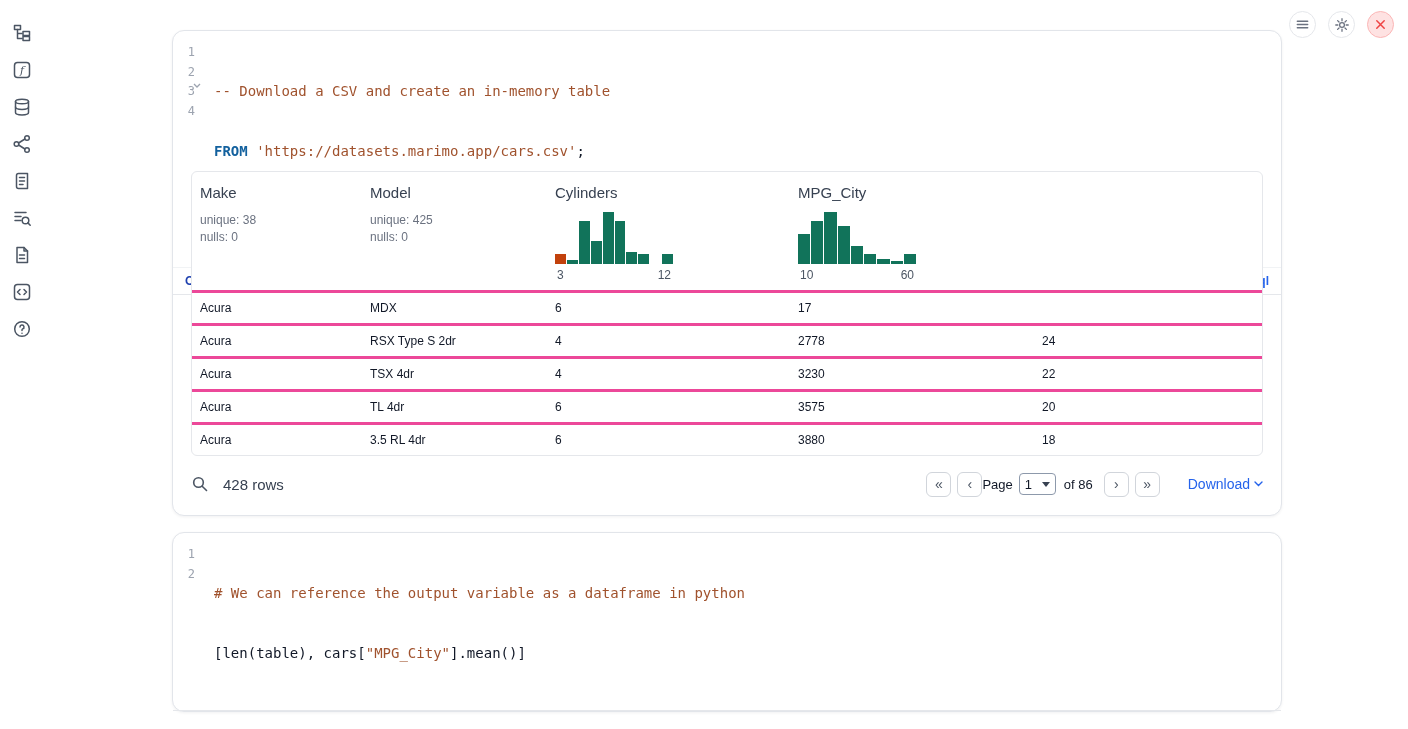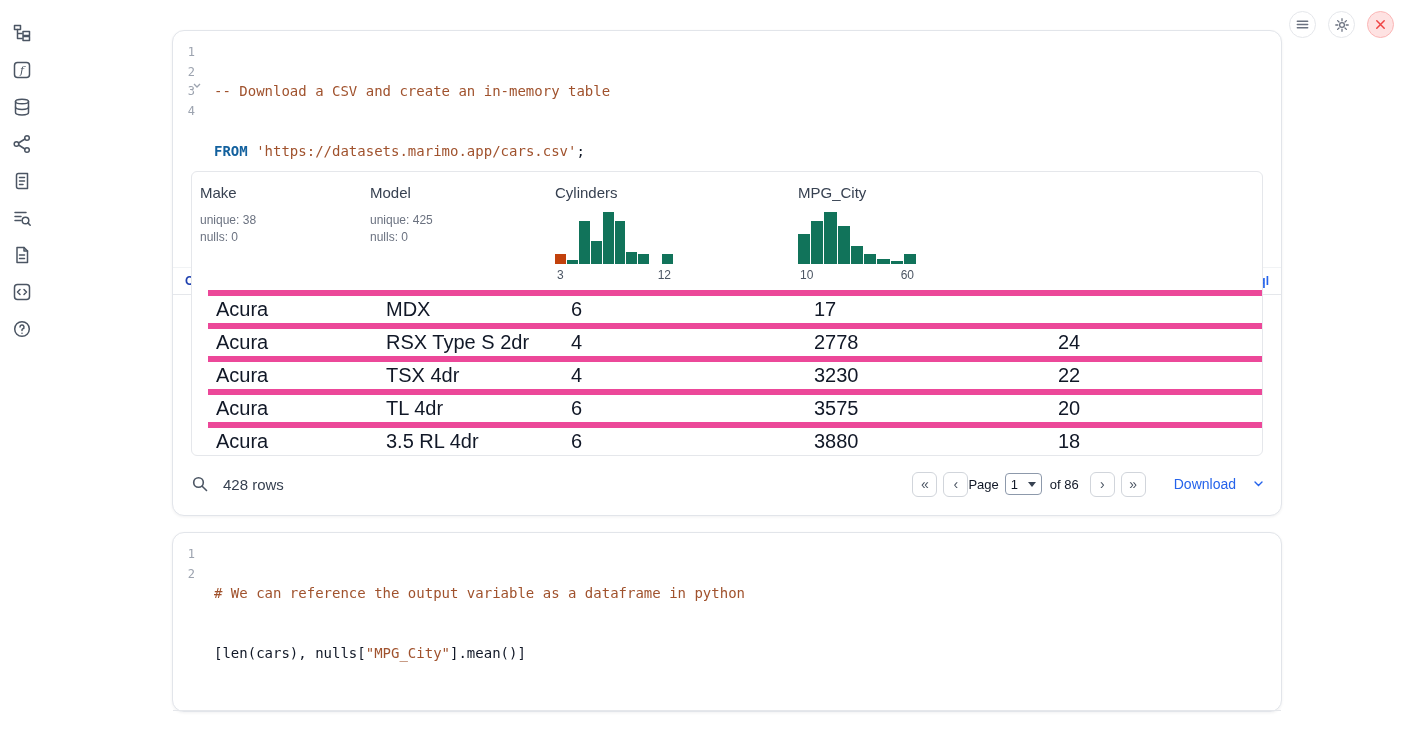--- a/index.html
+++ b/index.html
@@ -42,31 +42,31 @@
   .data-table { position:absolute; left:18px; top:140px; width:1072px; border:1px solid #e5e7eb; border-radius:6px; overflow:hidden; background:#fff; }
   .cols { display:grid; grid-template-columns:170px 185px 243px 244px 1fr; }
   .thead { min-height:118px; }
   .th { padding:12px 8px 0 8px; }
   .th-name { font-size:15px; color:#374151; }
   .th-stats { margin-top:11px; font-size:12px; color:#6b7280; line-height:17px; }
   .hist-wrap { margin-top:9px; width:118px; }
   .hist { display:flex; align-items:flex-end; gap:1px; height:54px; }
   .hist .bar { flex:1; }
   .hist-range { display:flex; justify-content:space-between; font-size:12px; color:#4b5563; margin-top:4px; padding:0 2px; }
-  .trow { height:33px; align-items:center; border-top:6px solid #ec4899; font-size:20px; color:#111827;margin-left:16px; }
+  .trow { height:33px; align-items:center; border-top:3px solid #ec4899; font-size:12px; color:#111827; }
   .td { padding:0 8px; overflow:hidden; white-space:nowrap; }
 
   
   .table-footer { position:absolute; left:18px; right:18px; top:436px; height:34px; display:flex; align-items:center; }
   .row-count { margin-left:14px; font-size:15px; color:#374151; }
   .pg-btn { width:25px; height:25px; border:1px solid #d1d5db; border-radius:6px; background:#fff; display:flex; align-items:center; justify-content:center; color:#4b5563; font-size:14px; cursor:pointer; }
   .pg-text { font-size:13px; color:#111827; }
   .page-select { height:22px; min-width:37px; border:1px solid #8d99ab; border-radius:4px; display:inline-flex; align-items:center; justify-content:space-between; gap:4px; padding:0 5px; font-size:13px; color:#111827; background:#fff; cursor:pointer; }
   .caret-down { width:0; height:0; border-left:4px solid transparent; border-right:4px solid transparent; border-top:5px solid #374151; }
-  .download { margin-left:28px; display:flex; align-items:center; gap:18px; color:#2563eb; font-size:14px; cursor:pointer; }
+  .download { margin-left:28px; display:flex; align-items:center; gap:4px; color:#2563eb; font-size:14px; cursor:pointer; }
 
   
   .divider { border-top:1px solid #e5e7eb; }
   .py-output { padding:13px 0 0 18px; font:13px "DejaVu Sans Mono",monospace; color:#111827; line-height:22px; }
   .tree-line1 { display:flex; align-items:center; gap:4px; }
   .tree-items-label { color:#9ca3af; font-style:italic; margin-left:4px; }
   .spacer { flex:1; }
 </style>
 </head>
 <body>
@@ -302,21 +302,21 @@
 </div>
 
 <div class="cell" id="python-cell">
   <div class="code-area">
     <div class="gutter">
       <div class="ln"><span>1</span></div>
       <div class="ln"><span>2</span></div>
     </div>
     <div class="code">
       <div><span class="tok-comment"># We can reference the output variable as a dataframe in python</span></div>
-      <div><span class="tok-plain">[len(cars), nulls[</span><span class="tok-string">"MPG_City"</span><span class="tok-plain">].mean()]</span></div>
+      <div><span class="tok-plain">[len(table), cars[</span><span class="tok-string">"MPG_City"</span><span class="tok-plain">].mean()]</span></div>
     </div>
   </div>
   <div class="divider"></div>
   <div class="py-output">
     <div class="tree-line1">
 
       <span>[</span>
       <span class="tree-items-label">2 Items</span>
     </div>
 

